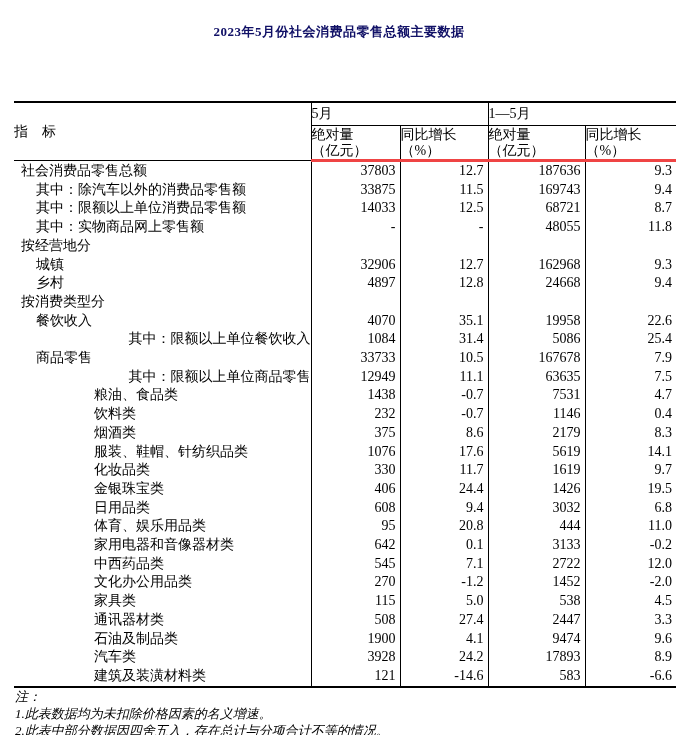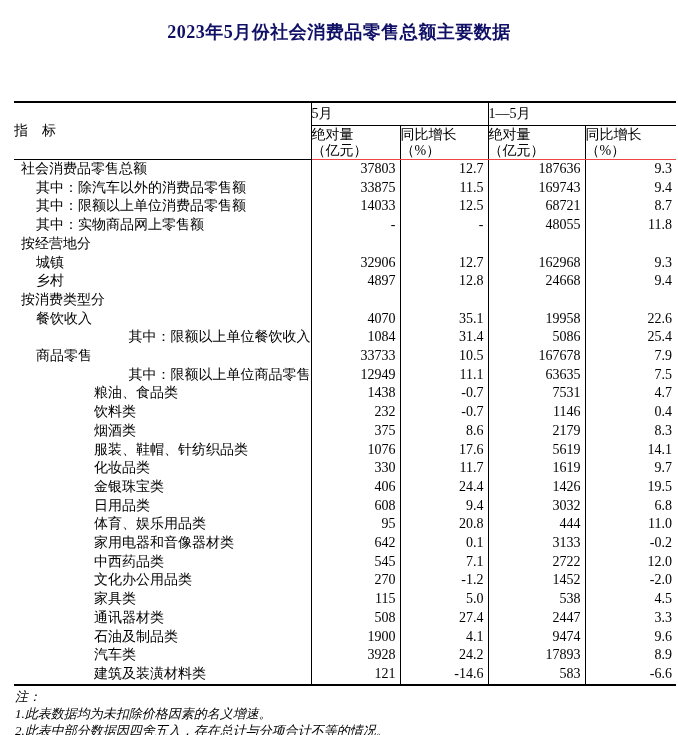--- a/index.html
+++ b/index.html
@@ -13,21 +13,21 @@
     color: #000000;
   }
   .page {
     position: relative;
     width: 678px;
     height: 735px;
   }
   .page-title {
     margin: 20px 0 0 0;
     text-align: center;
-    font-size: 18px;
+    font-size: 13px;
     font-weight: bold;
     color: #101066;
     letter-spacing: 0.5px;
     line-height: 24px;
   }
   table.data-table {
     position: absolute;
     left: 14px;
     top: 81px;
     width: 662px;
@@ -47,21 +47,21 @@
     height: 22px;
     border-left: 1px solid #000;
     border-bottom: 1px solid #000;
   }
   th.indicator-header {
     border-bottom: 1px solid #000;
   }
   th.sub-header {
     height: 33px;
     border-left: 1px solid #000;
-    border-bottom: 1px solid #ef4444;
+    border-bottom: 3px solid #ef4444;
     line-height: 16px;
   }
   td {
     padding: 0;
     height: 18.7px;
     line-height: 18.7px;
     vertical-align: middle;
     overflow: hidden;
     white-space: nowrap;
   }

